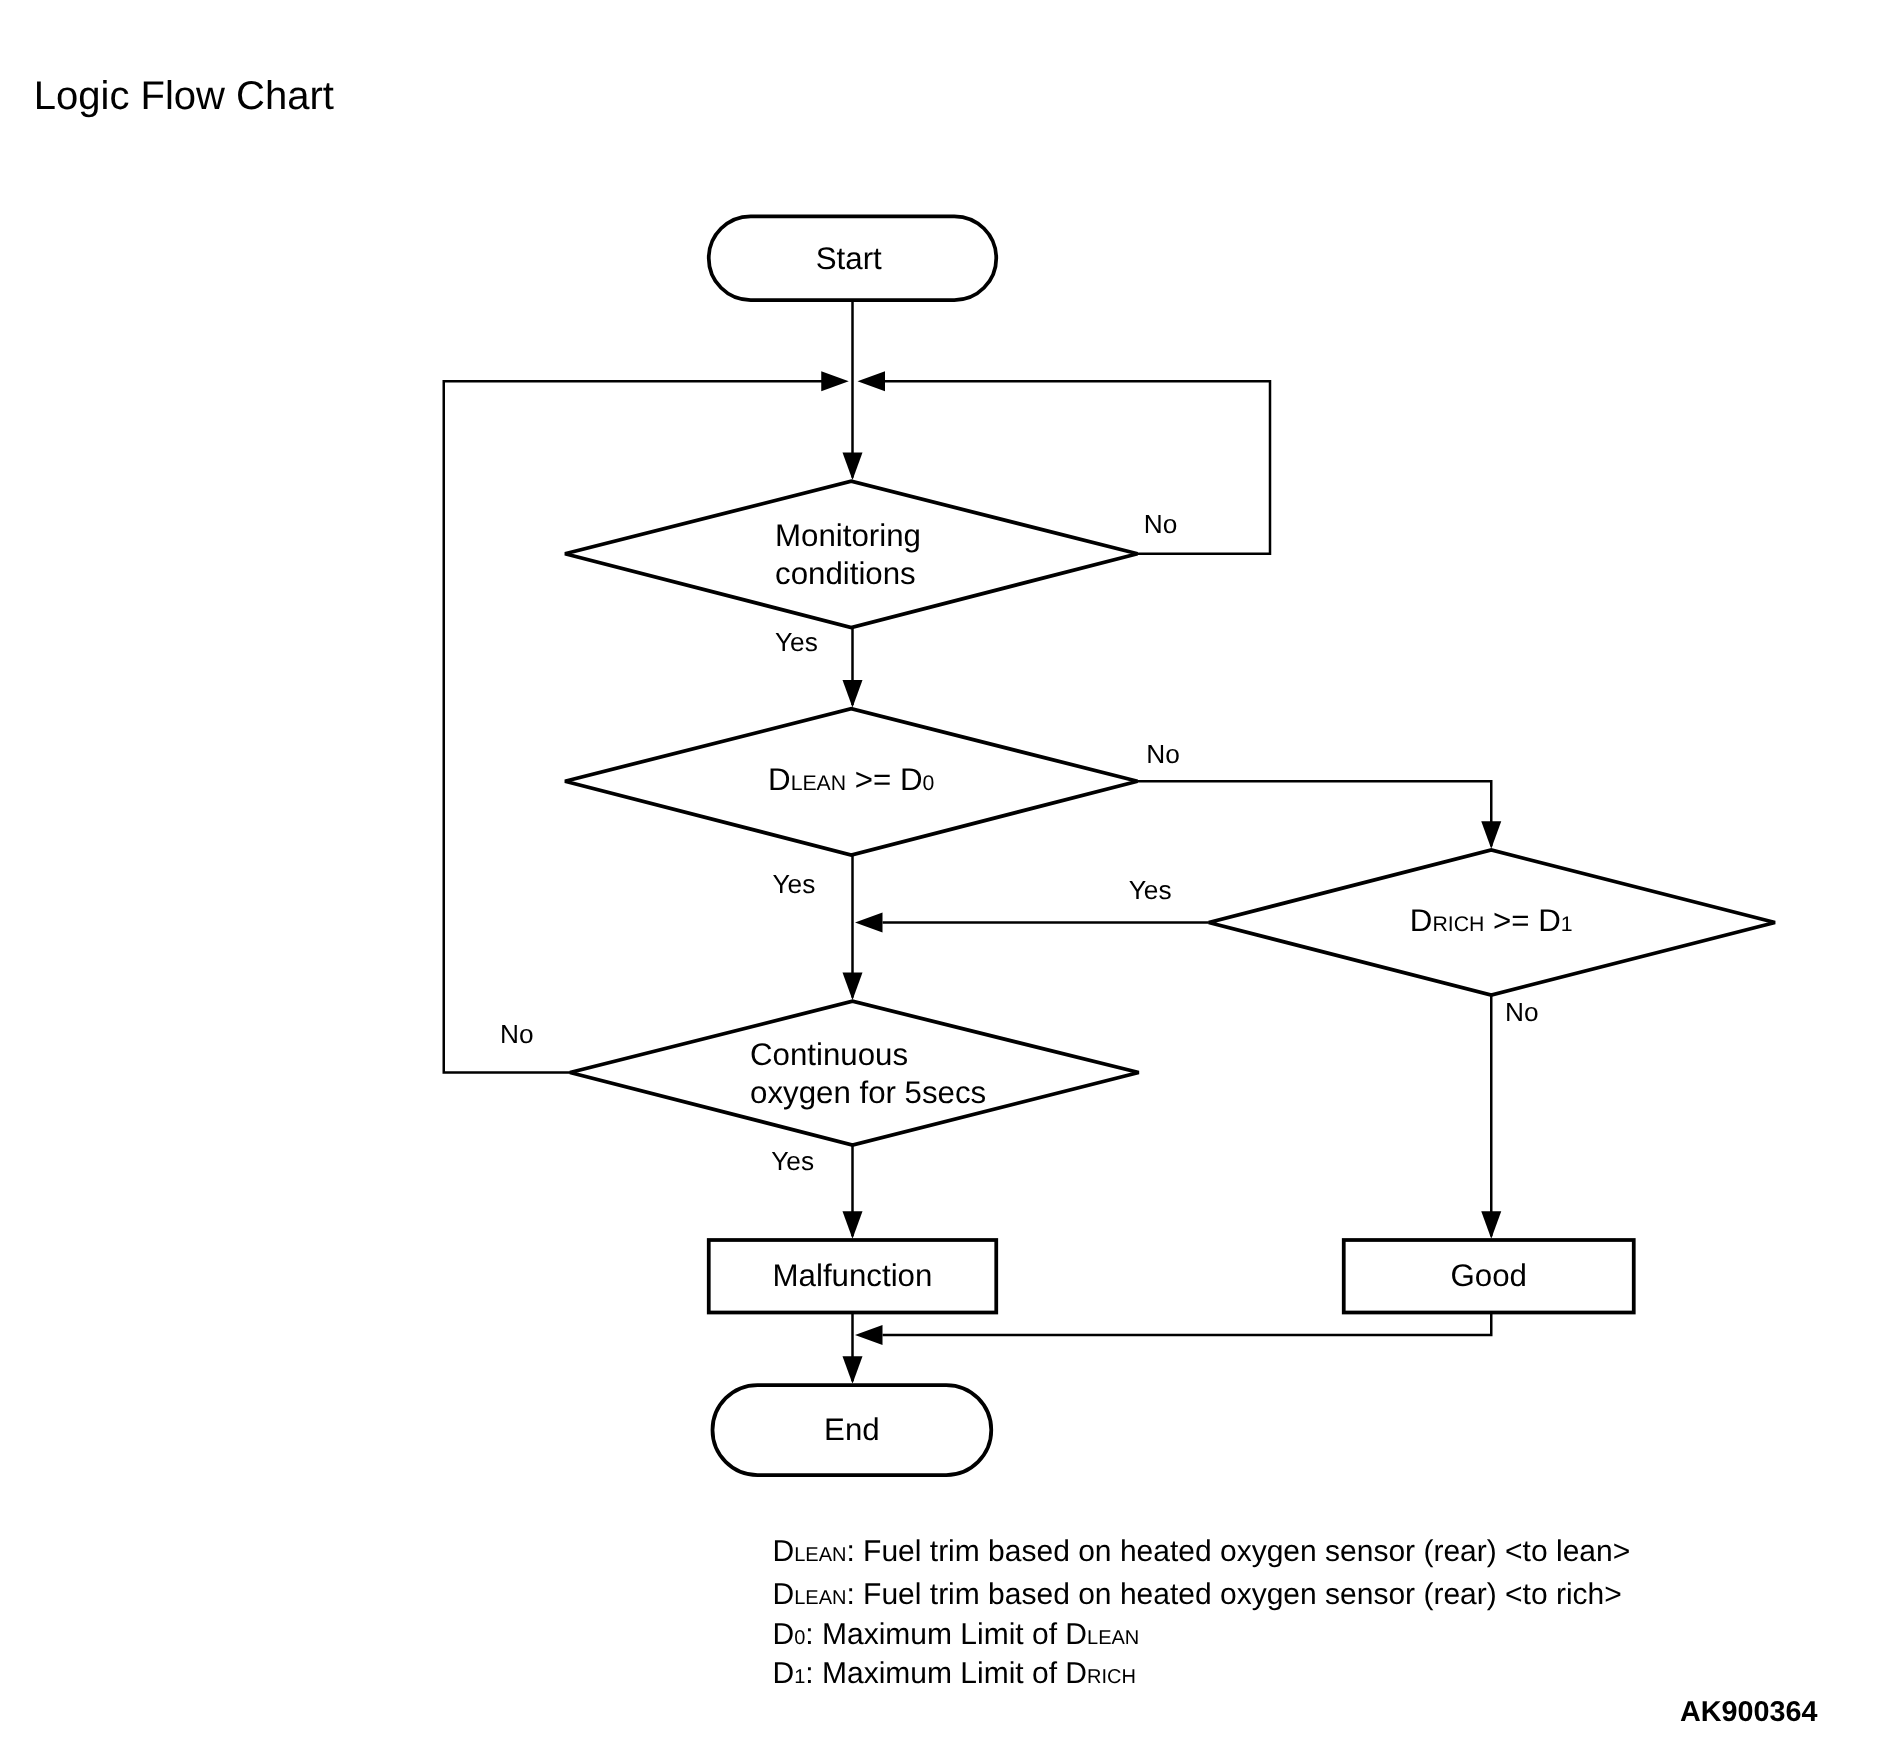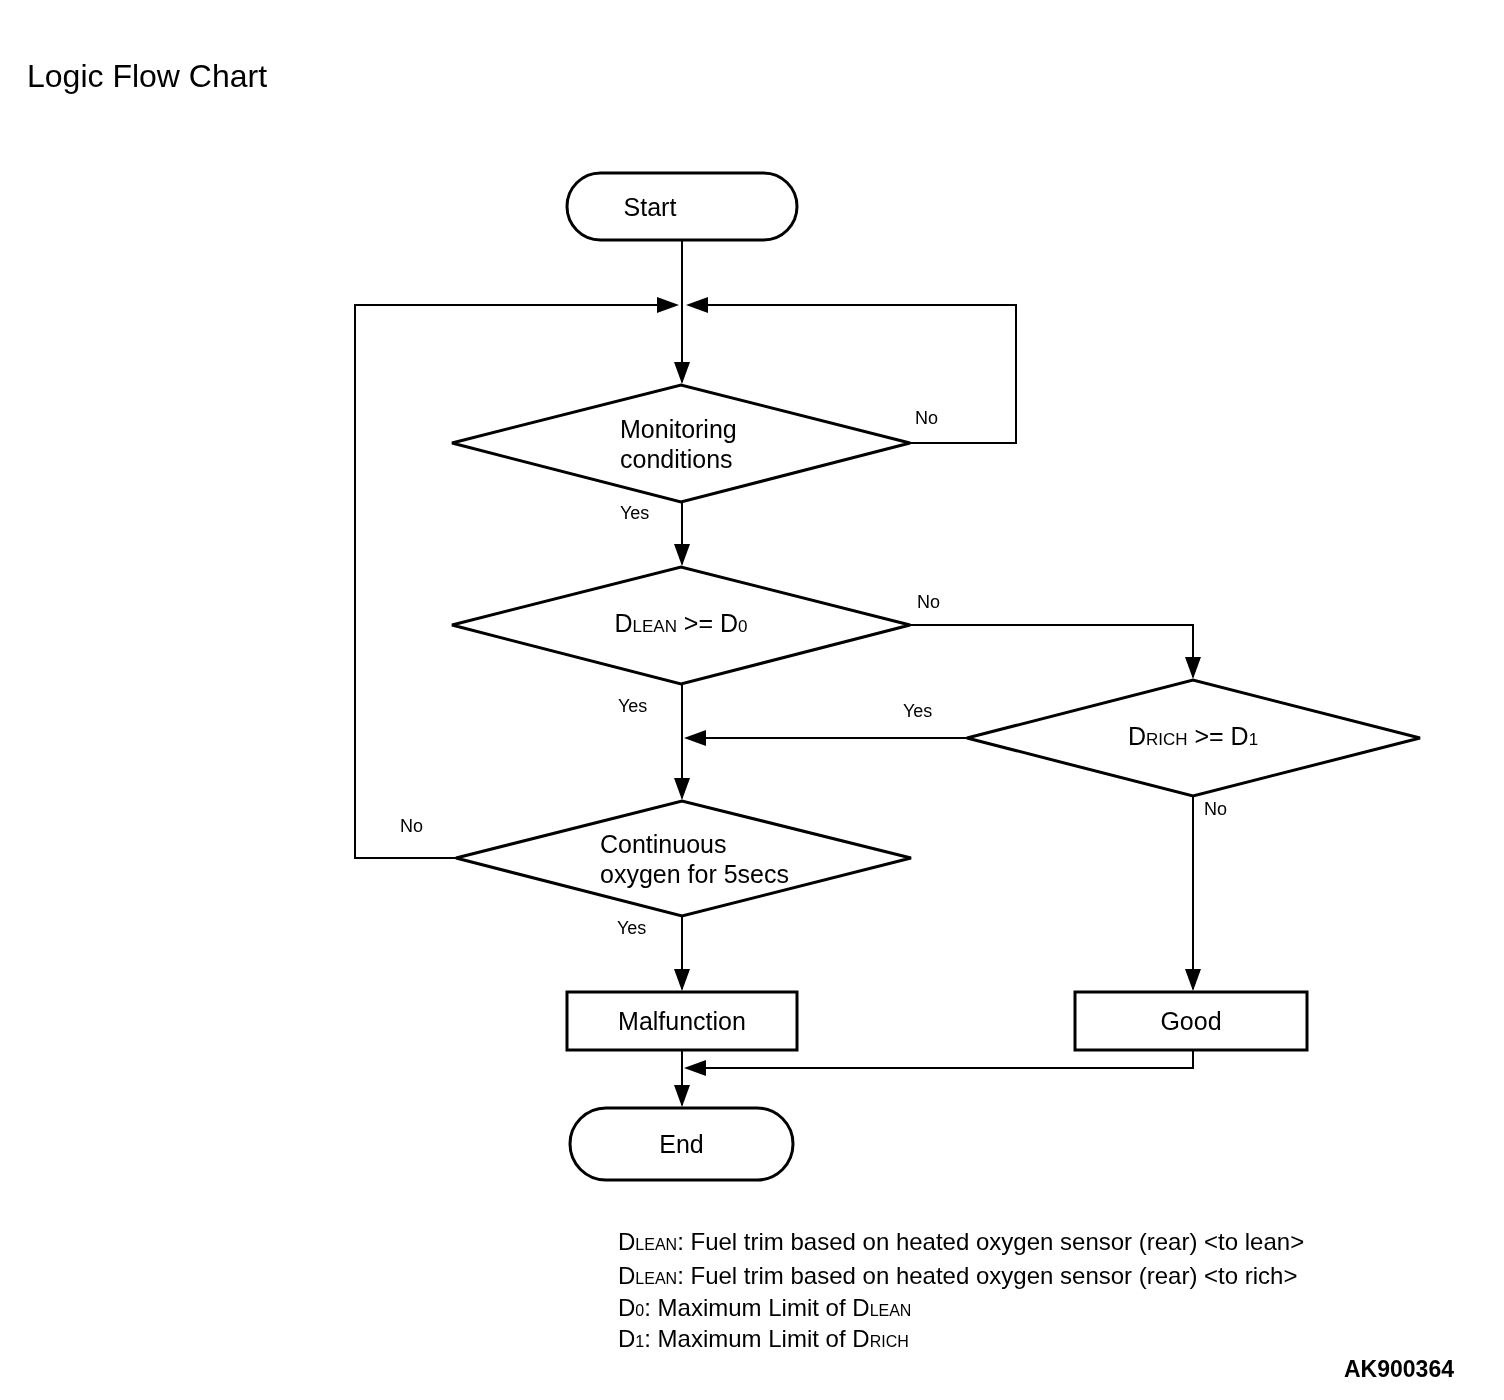--- a/index.html
+++ b/index.html
@@ -17,21 +17,21 @@
     position: absolute;
     left: 27px; top: 14px;
     font-size: 32px;
     font-weight: normal;
     letter-spacing: 0px;
     margin-top: 44px;
   }
   .txt { position: absolute; font-size: 25px; line-height: 30px; white-space: nowrap; }
   .center { text-align: center; display: flex; align-items: center; justify-content: center; }
   .sub { font-size: 17px; }
-  .edge-label { position: absolute; font-size: 18px; white-space: nowrap; }
+  .edge-label { position: absolute; font-size: 21px; white-space: nowrap; }
   .legend { position: absolute; left: 618px; top: 1228px; font-size: 24px; }
   .legend-line { position: absolute; left: 0; white-space: nowrap; }
   .legend .sub { font-size: 16px; }
   .figure-code {
     position: absolute;
     left: 1344px; top: 1356px;
     font-size: 23px;
     font-weight: bold;
   }
 </style>
@@ -71,21 +71,21 @@
     <rect x="567" y="173" width="230" height="67" rx="33.5" ry="33.5" fill="#fff" stroke="#000" stroke-width="3"></rect>
     <polygon points="452,443 681,385 910,443 681,502" fill="#fff" stroke="#000" stroke-width="3"></polygon>
     <polygon points="452,625 681,567 910,625 681,684" fill="#fff" stroke="#000" stroke-width="3"></polygon>
     <polygon points="967,738 1193,680 1420,738 1193,796" fill="#fff" stroke="#000" stroke-width="3"></polygon>
     <polygon points="456,858 682,801 911,858 682,916" fill="#fff" stroke="#000" stroke-width="3"></polygon>
     <rect x="567" y="992" width="230" height="58" fill="#fff" stroke="#000" stroke-width="3"></rect>
     <rect x="1075" y="992" width="232" height="58" fill="#fff" stroke="#000" stroke-width="3"></rect>
     <rect x="570" y="1108" width="223" height="72" rx="36" ry="36" fill="#fff" stroke="#000" stroke-width="3"></rect>
   </svg>
 
-  <div class="txt center" style="left:535px; top:173px; width:230px; height:67px;">Start</div>
+  <div class="txt center" style="left:564px; top:173px; width:230px; height:67px;">Start</div>
 
   <div class="txt" style="left:620px; top:414px;">
     <div>Monitoring</div>
     <div>conditions</div>
   </div>
 
   <div class="txt center" style="left:521px; top:610px; width:320px; height:30px;">
     <span><span>D</span><span class="sub">LEAN</span><span> &gt;= D</span><span class="sub">0</span></span>
   </div>
 

